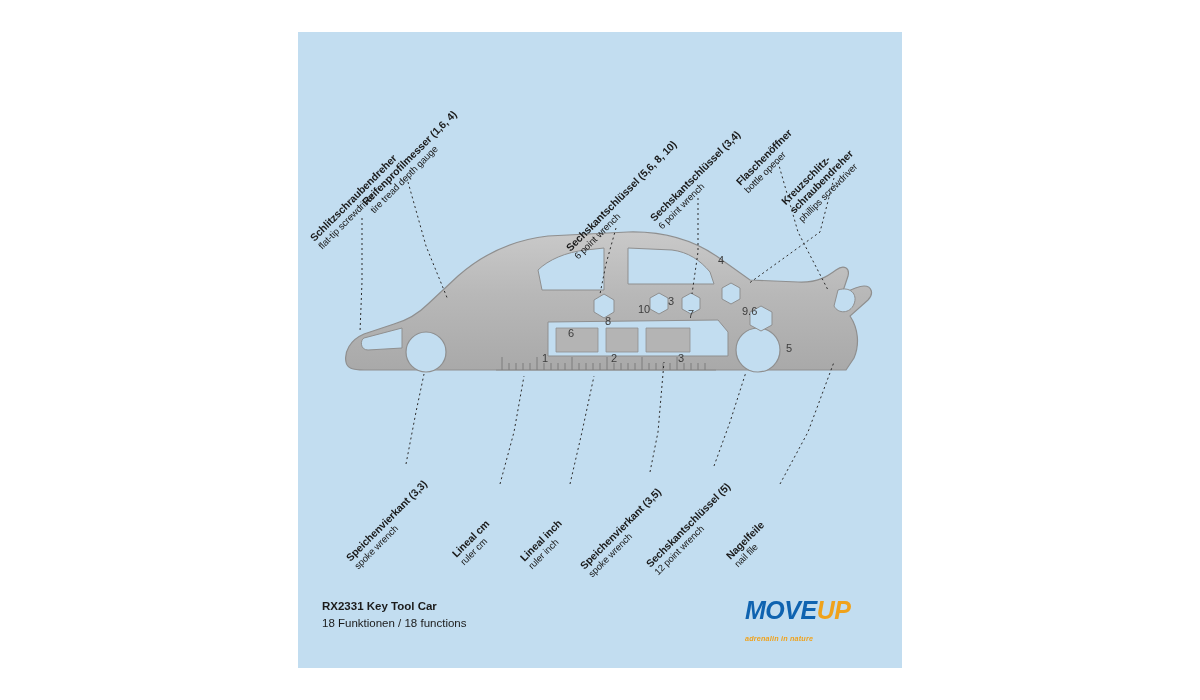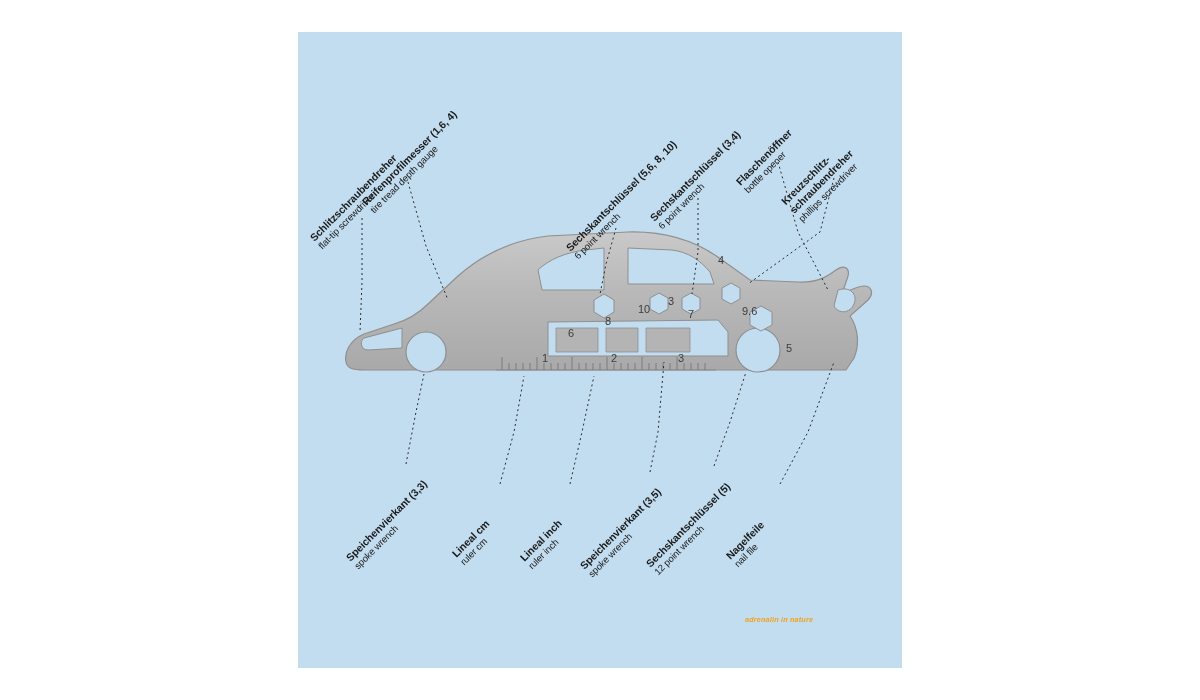--- a/index.html
+++ b/index.html
@@ -76,21 +76,21 @@
     line-height: 1;
   }
   #logo .move { color: #0f63b0; }
   #logo .up { color: #f0a21b; }
   #logo .tag {
     font-size: 7.2px;
     font-style: italic;
     font-weight: bold;
     color: #f0a21b;
     letter-spacing: 0.2px;
-    margin-top: 17px;
+    margin-top: 11px;
   }
   svg.overlay {
     position: absolute;
     left: 0; top: 0;
     width: 604px; height: 636px;
     pointer-events: none;
   }
   .tool-num {
     position: absolute;
     font-size: 11px;
@@ -271,18 +271,25 @@
     <div class="lbl rot45" style="left:362px; top:522px;">
       <span class="de">Sechskantschlüssel (5)</span>
       <span class="en">12 point wrench</span>
     </div>
     <div class="lbl rot45" style="left:442px; top:514px;">
       <span class="de">Nagelfeile</span>
       <span class="en">nail file</span>
     </div>
   </div>
 
+  <div id="footer-text">
+    <div class="line1">RX2331 Key Tool Car</div>
+    <div class="line2">18 Funktionen / 18 functions</div>
+  </div>
 
   <div id="logo">
+    <div class="word">
+      <span class="move">MOVE</span><span class="up">UP</span>
+    </div>
     <div class="tag">adrenalin in nature</div>
   </div>
 
 </div>
 
 </body></html>

